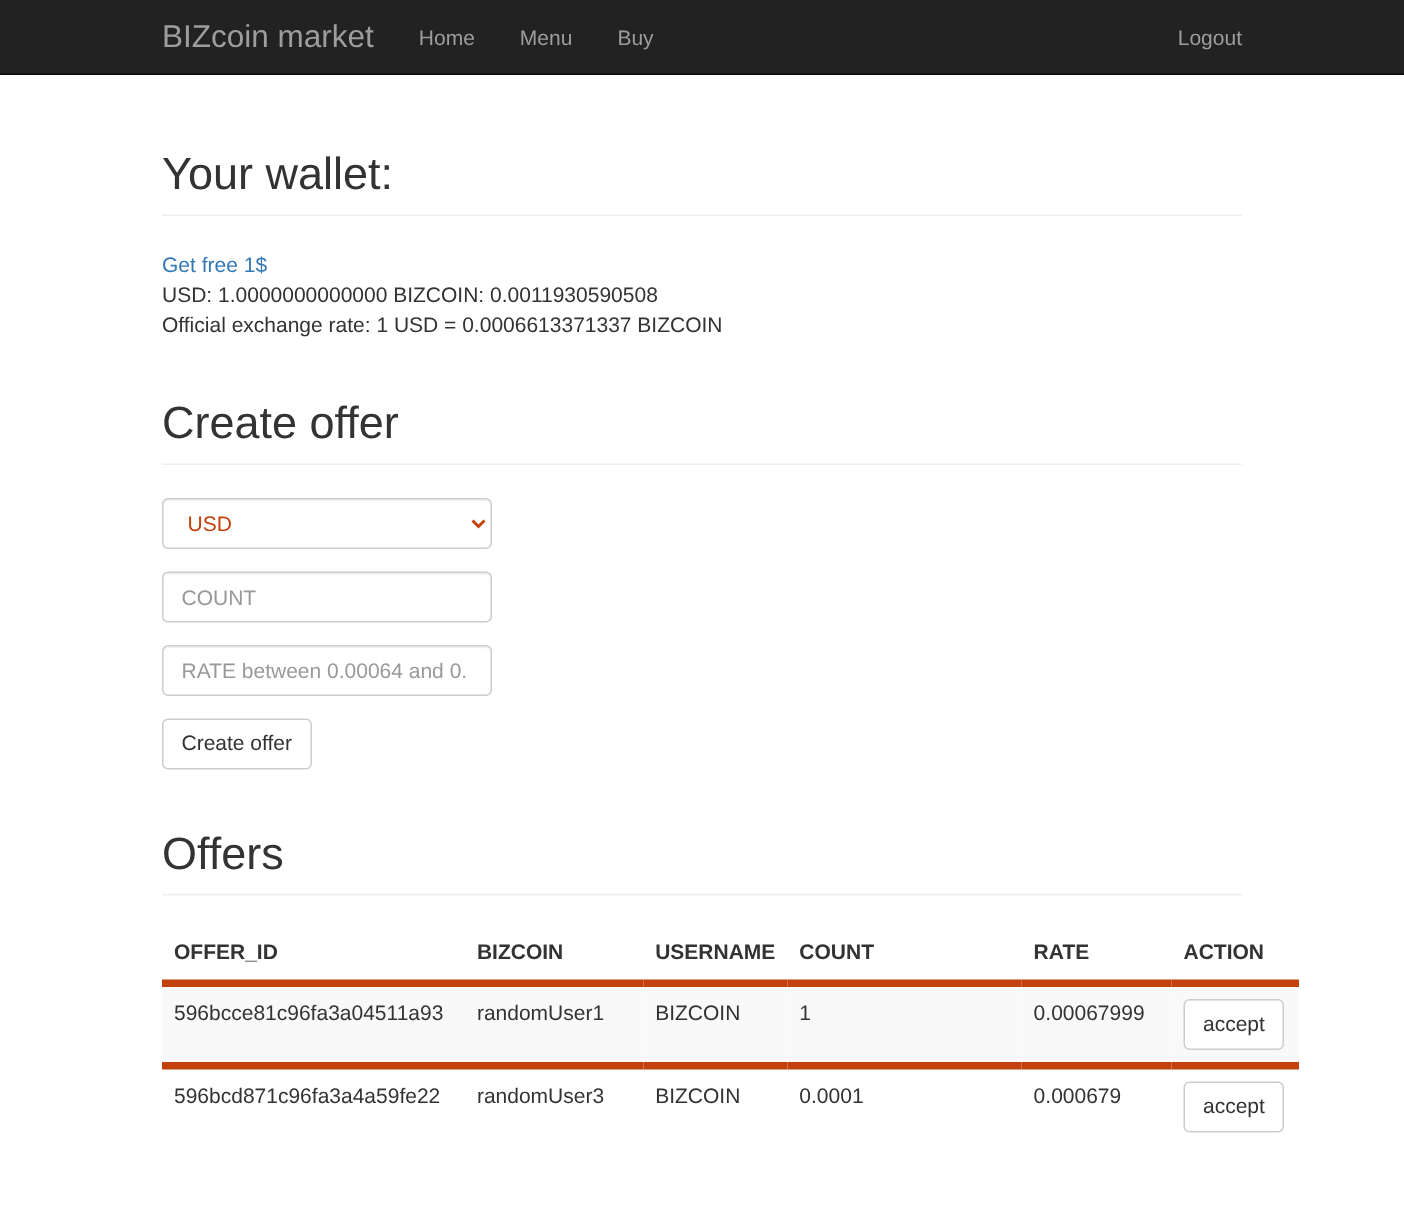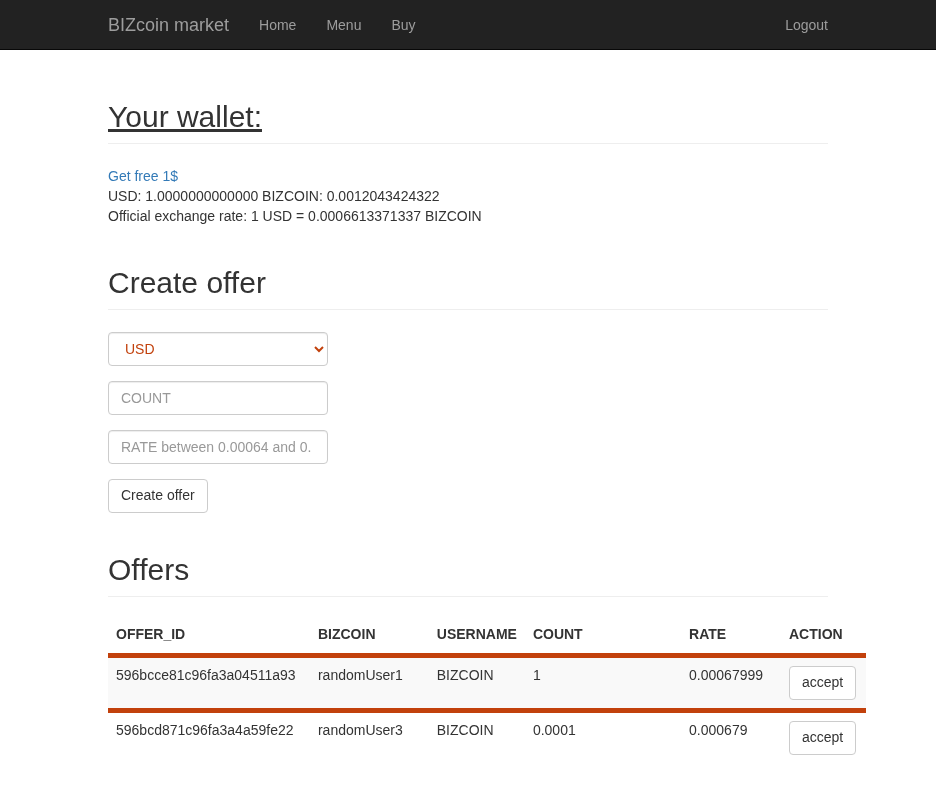--- a/index.html
+++ b/index.html
@@ -23,21 +23,21 @@
     width: 750px;
     margin: 0 auto;
     padding: 0 15px;
   }
   .navbar .container {
     display: flex;
     align-items: center;
     height: 50px;
   }
   .navbar-brand {
-    font-size: 18px;
+    font-size: 21px;
     color: #9d9d9d;
     text-decoration: none;
     line-height: 50px;
     margin-right: 15px;
     cursor: pointer;
   }
   .nav-link {
     color: #9d9d9d;
     text-decoration: none;
     font-size: 14px;
@@ -49,21 +49,21 @@
   .nav-right .nav-link { padding-right: 0; }
 
   
   h2 {
     font-size: 30px;
     font-weight: 500;
     line-height: 1.1;
     margin: 40px 0 10px 0;
     color: #333333;
   }
-  h2.first { margin-top: 50px; text-decoration: underline; }
+  h2.first { margin-top: 50px; }
   hr {
     border: 0;
     border-top: 1px solid #eeeeee;
     margin: 0 0 22px 0;
   }
   .text-line {
     line-height: 20px;
     color: #333333;
   }
   a.free-link {
@@ -146,21 +146,21 @@
   </div>
 </nav>
 
 <div class="container">
 
   <h2 class="first">Your wallet:</h2>
   <hr>
   <div>
     <a class="free-link">Get free 1$</a>
   </div>
-  <div class="text-line">USD: 1.0000000000000 BIZCOIN: 0.0012043424322</div>
+  <div class="text-line">USD: 1.0000000000000 BIZCOIN: 0.0011930590508</div>
   <div class="text-line">Official exchange rate: 1 USD = 0.0006613371337 BIZCOIN</div>
 
   <h2>Create offer</h2>
   <hr>
   <form>
     <select class="form-control">
       <option>USD</option>
     </select>
     <input type="text" class="form-control" placeholder="COUNT" style="">
     <input type="text" class="form-control" placeholder="RATE between 0.00064 and 0." style="">

